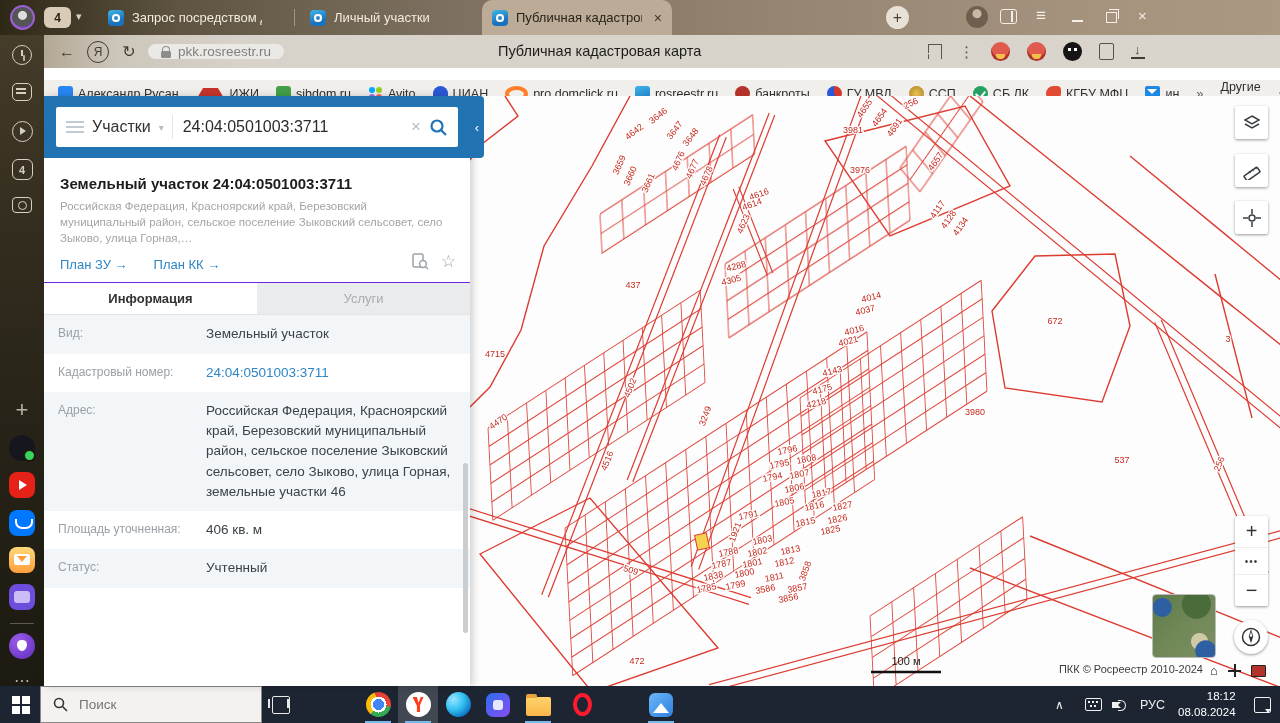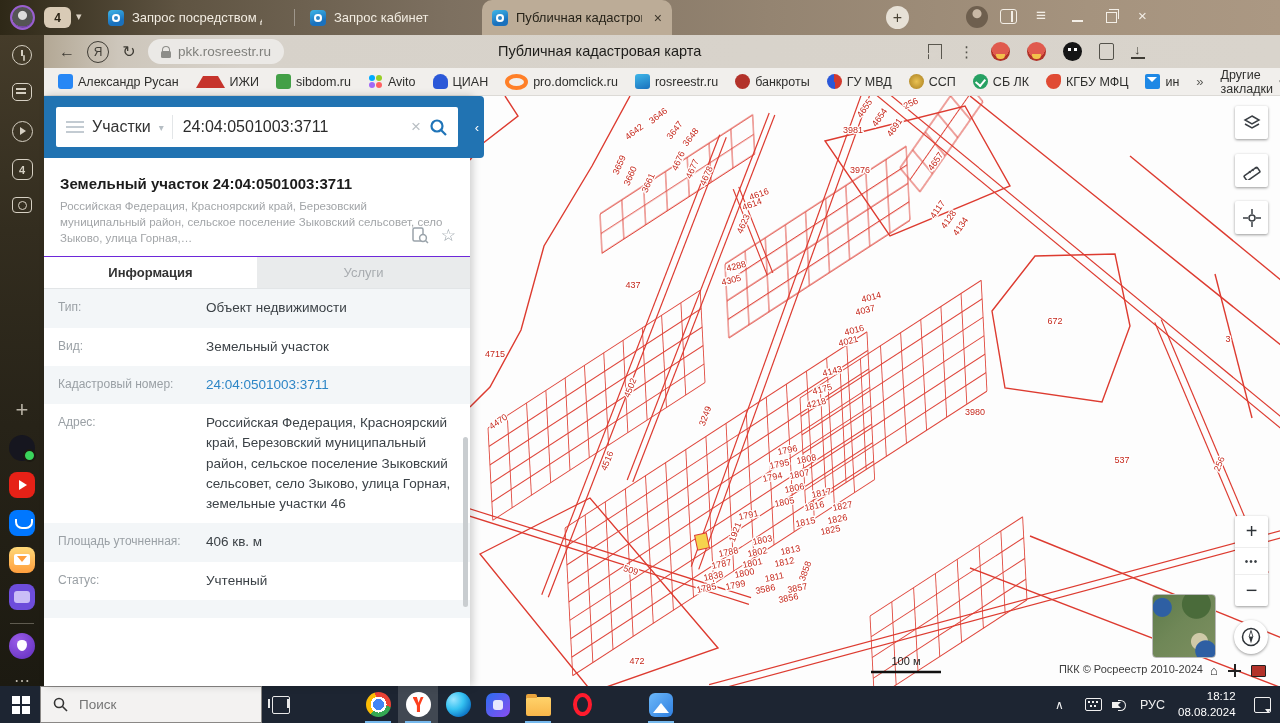--- a/index.html
+++ b/index.html
@@ -33,42 +33,42 @@
   .smavatar{position:absolute;left:966px;top:6px;width:22px;height:22px;border-radius:50%;background:radial-gradient(circle at 50% 35%,#c9b8a5 0 4px,#6e5f4e 5px 11px);}
   .panelsico{position:absolute;left:1000px;top:9px;width:15px;height:13px;border:1.6px solid #f3eee6;border-radius:3px;}
   .panelsico::after{content:"";position:absolute;right:3px;top:1px;bottom:1px;width:1.6px;background:#f3eee6;}
 
   
   #addrbar{position:absolute;left:44px;top:35px;width:1236px;height:33px;
     background:linear-gradient(90deg,#b3a895 0,#cdc6bb 6%,#d7d2ca 16%,#d9d4cc 100%);display:flex;align-items:center;}
   .aico{color:#3f3c35;font-size:16px;width:30px;text-align:center;}
   .ya-circle{width:20px;height:20px;border:1.6px solid #3f3c35;border-radius:50%;font-size:12px;color:#3f3c35;
     display:flex;align-items:center;justify-content:center;margin:0 5px;}
-  .addr-pill{background:#ebe9e6;border-radius:14px;height:25px;display:flex;align-items:center;padding:0 13px;gap:7px;
+  .addr-pill{background:#ebe9e6;border-radius:14px;height:15px;display:flex;align-items:center;padding:0 13px;gap:7px;
     color:#80807c;font-size:13.5px;margin-left:4px;text-align:center;}
   .lockico{width:10px;height:12px;position:relative;}
   .lockico::before{content:"";position:absolute;left:1px;top:0;width:6px;height:6px;border:1.6px solid #8d8d89;border-bottom:none;border-radius:4px 4px 0 0;}
   .lockico::after{content:"";position:absolute;left:0;top:5px;width:10px;height:7px;background:#8d8d89;border-radius:1.5px;}
   .page-title{position:absolute;left:454px;top:8px;font-size:14.5px;color:#1e1d1a;}
   .addr-right{position:absolute;left:884px;top:0;height:33px;display:flex;align-items:center;gap:17px;}
   .flagico{width:12px;height:14px;border:1.6px solid #5a574f;border-bottom:none;position:relative;}
   .flagico::after{content:"";position:absolute;left:-2px;bottom:-5px;border:6px solid #0000;border-top:5px solid #d9d4cc;border-left-color:#0000;}
   .extc{width:19px;height:19px;border-radius:50%;}
   .ext-red{background:radial-gradient(circle at 50% 35%,#e05a4e 0 55%,#b03228 56%);position:relative;}
   .ext-red::after{content:"";position:absolute;left:5px;bottom:2px;width:9px;height:5px;background:#f3c14b;border-radius:0 0 4px 4px;}
   .ext-black{background:#151515;position:relative;}
   .ext-black::after{content:"";position:absolute;left:5px;top:6px;width:3px;height:3px;background:#fff;box-shadow:6px 0 #fff;}
   .copyico{width:13px;height:15px;border:1.6px solid #54524b;border-radius:2px;position:relative;background:#d9d4cc;}
   .copyico::before{content:"";position:absolute;left:3px;top:-5px;width:13px;height:15px;border:1.6px solid #54524b;border-radius:2px;z-index:-1;}
   .dlico{width:14px;height:14px;position:relative;}
   .dlico::before{content:"↓";position:absolute;left:3px;top:-3px;color:#3f3c35;font-size:13px;font-weight:bold;}
   .dlico::after{content:"";position:absolute;left:0;bottom:0;width:14px;height:2px;background:#3f3c35;}
 
   
-  #bmbar{position:absolute;left:44px;top:68px;width:1236px;height:28px;background:#f1efec;border-bottom:1px solid #dcdad6;
+  #bmbar{position:absolute;left:44px;top:80px;width:1236px;height:28px;background:#f1efec;border-bottom:1px solid #dcdad6;
     display:flex;align-items:center;padding-left:14px;gap:17px;font-size:12.5px;color:#2f2f2d;box-sizing:border-box;}
   .bm{display:flex;align-items:center;gap:5px;white-space:nowrap;}
   .fv{width:15px;height:15px;border-radius:3px;flex:0 0 15px;}
   .fv-tri{width:0;height:0;border-left:7px solid #0000;border-right:7px solid #0000;border-bottom:12px solid #c6342c;border-radius:0;background:none;}
   .fv-dots{background:none;position:relative;}
   .fv-dots::before{content:"";position:absolute;left:1px;top:1px;width:6px;height:6px;border-radius:50%;background:#00aaff;
     box-shadow:7px 0 0 #97cf26,0 7px 0 #a169f7,7px 7px 0 #ff6163;}
   .fv-ring{background:none;border:4px solid #ff7f27;border-radius:50%;width:8px;height:8px;}
   .fv-check{background:#27a163;border-radius:50%;position:relative;}
   .fv-check::after{content:"";position:absolute;left:4px;top:3px;width:5px;height:7px;border:2px solid #fff;border-top:none;border-left:none;transform:rotate(40deg);}
@@ -204,21 +204,21 @@
   <div class="tabcount">4</div>
   <div class="tabcount-chev">▾</div>
 
   <div class="tab" style="left:98px;width:194px;">
     <span class="fav-pkk"></span>
     <span class="lbl">Запрос посредством дост</span>
   </div>
   <div class="tabdiv" style="left:294px;"></div>
   <div class="tab" style="left:300px;width:178px;">
     <span class="fav-pkk"></span>
-    <span class="lbl">Запрос кабинет</span>
+    <span class="lbl">Личный участки</span>
   </div>
   <div class="tab active" style="left:482px;width:190px;">
     <span class="fav-pkk"></span>
     <span class="lbl">Публичная кадастрова</span>
     <span class="tab-x">×</span>
   </div>
   <div class="newtab">+</div>
 
   <div class="smavatar"></div>
   <div class="panelsico"></div>
@@ -646,40 +646,40 @@
           <circle cx="8" cy="8" r="5.5" fill="none" stroke="#1f74b8" stroke-width="2.2"></circle>
           <path d="M12.2 12.2 L17 17" stroke="#1f74b8" stroke-width="2.2"></path>
         </svg>
     </div>
   </div>
   <div class="collapse-tab">‹</div>
 
   <div class="result">
     <div class="res-title">Земельный участок 24:04:0501003:3711</div>
     <div class="res-sub">Российская Федерация, Красноярский край, Березовский муниципальный район, сельское поселение Зыковский сельсовет, село Зыково, улица Горная,…</div>
+    <div class="res-links">
+      <span>План ЗУ →</span>
+      <span>План КК →</span>
+    </div>
     <div class="res-icons">
       <svg width="17" height="17" viewBox="0 0 17 17">
           <rect x="1" y="1" width="10" height="13" rx="1.5" fill="none" stroke="#9aa3aa" stroke-width="1.5"></rect>
           <circle cx="11" cy="11" r="3.4" fill="#fff" stroke="#9aa3aa" stroke-width="1.5"></circle>
           <path d="M13.5 13.5 L16 16" stroke="#9aa3aa" stroke-width="1.5"></path>
         </svg>
       <span style="font-size:17px;">☆</span>
     </div>
   </div>
 
   <div class="ptabs">
     <div class="ptab on">Информация</div>
     <div class="ptab off">Услуги</div>
   </div>
 
   <div class="rows">
-    <div class="row">
-        <div class="rl">Тип:</div>
-        <div class="rv">Объект недвижимости</div>
-      </div>
     <div class="row">
         <div class="rl">Вид:</div>
         <div class="rv">Земельный участок</div>
       </div>
     <div class="row">
         <div class="rl">Кадастровый номер:</div>
         <div class="rv lnk">24:04:0501003:3711</div>
       </div>
     <div class="row">
         <div class="rl">Адрес:</div>

